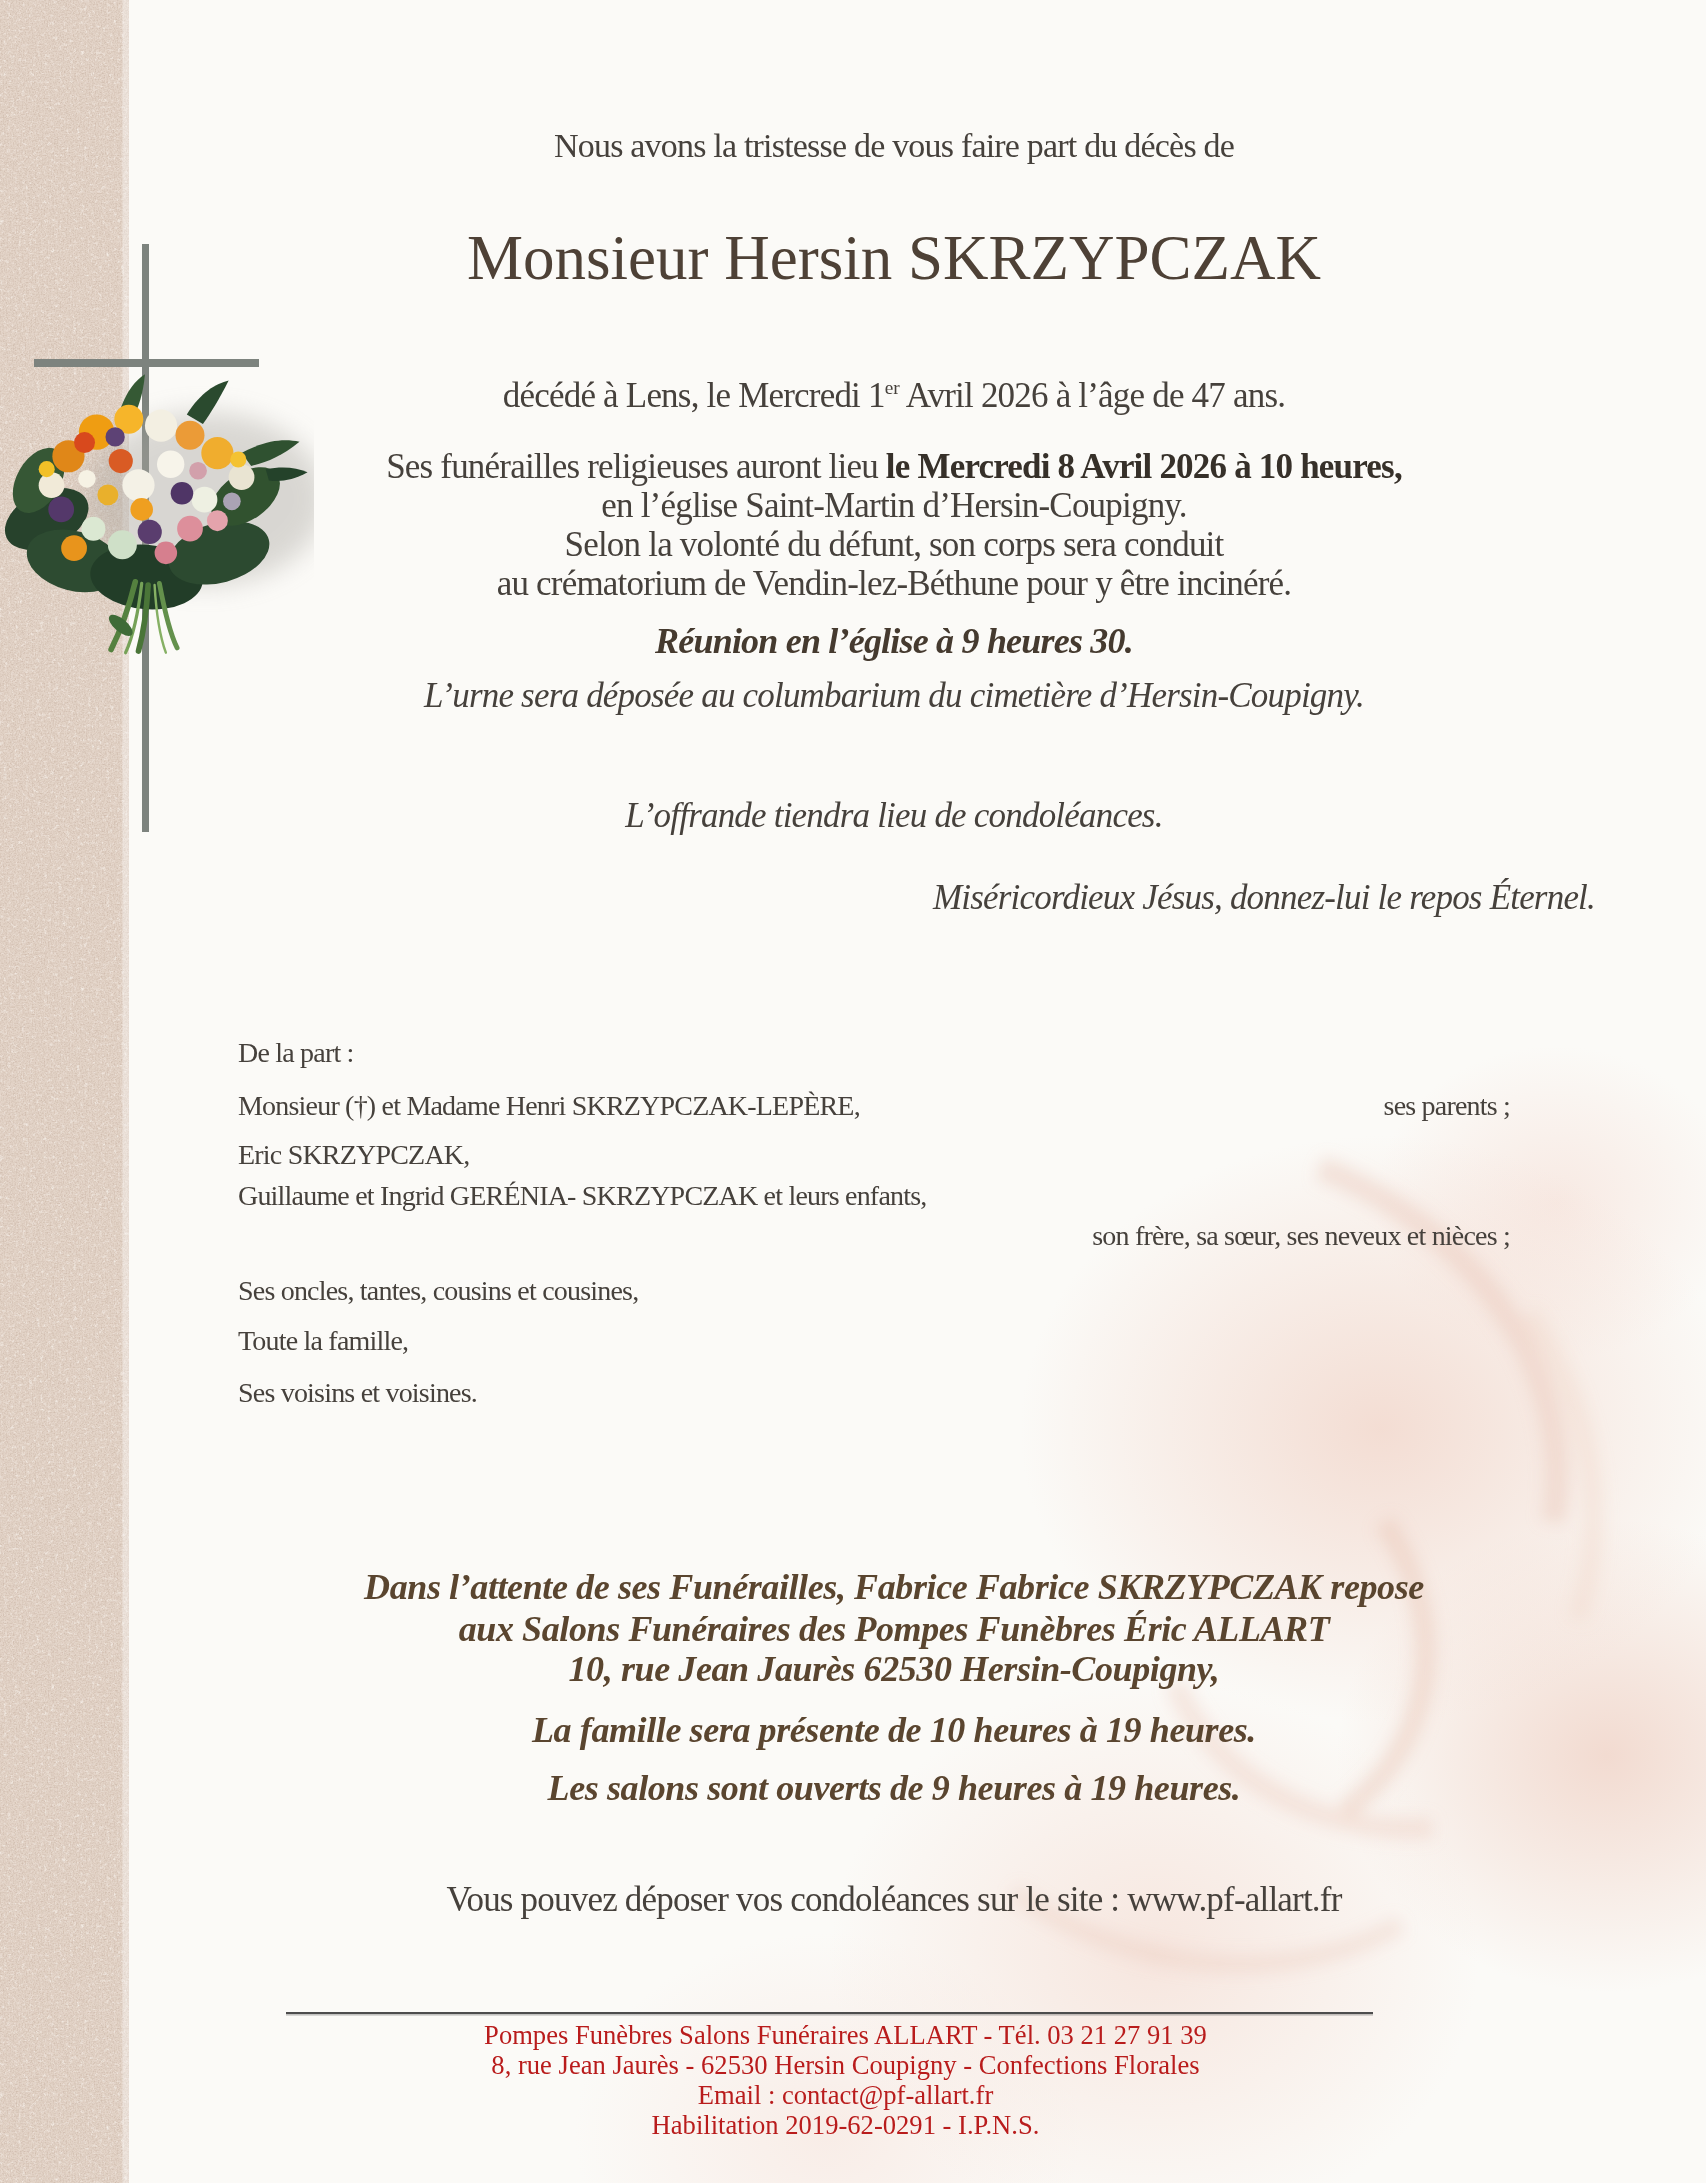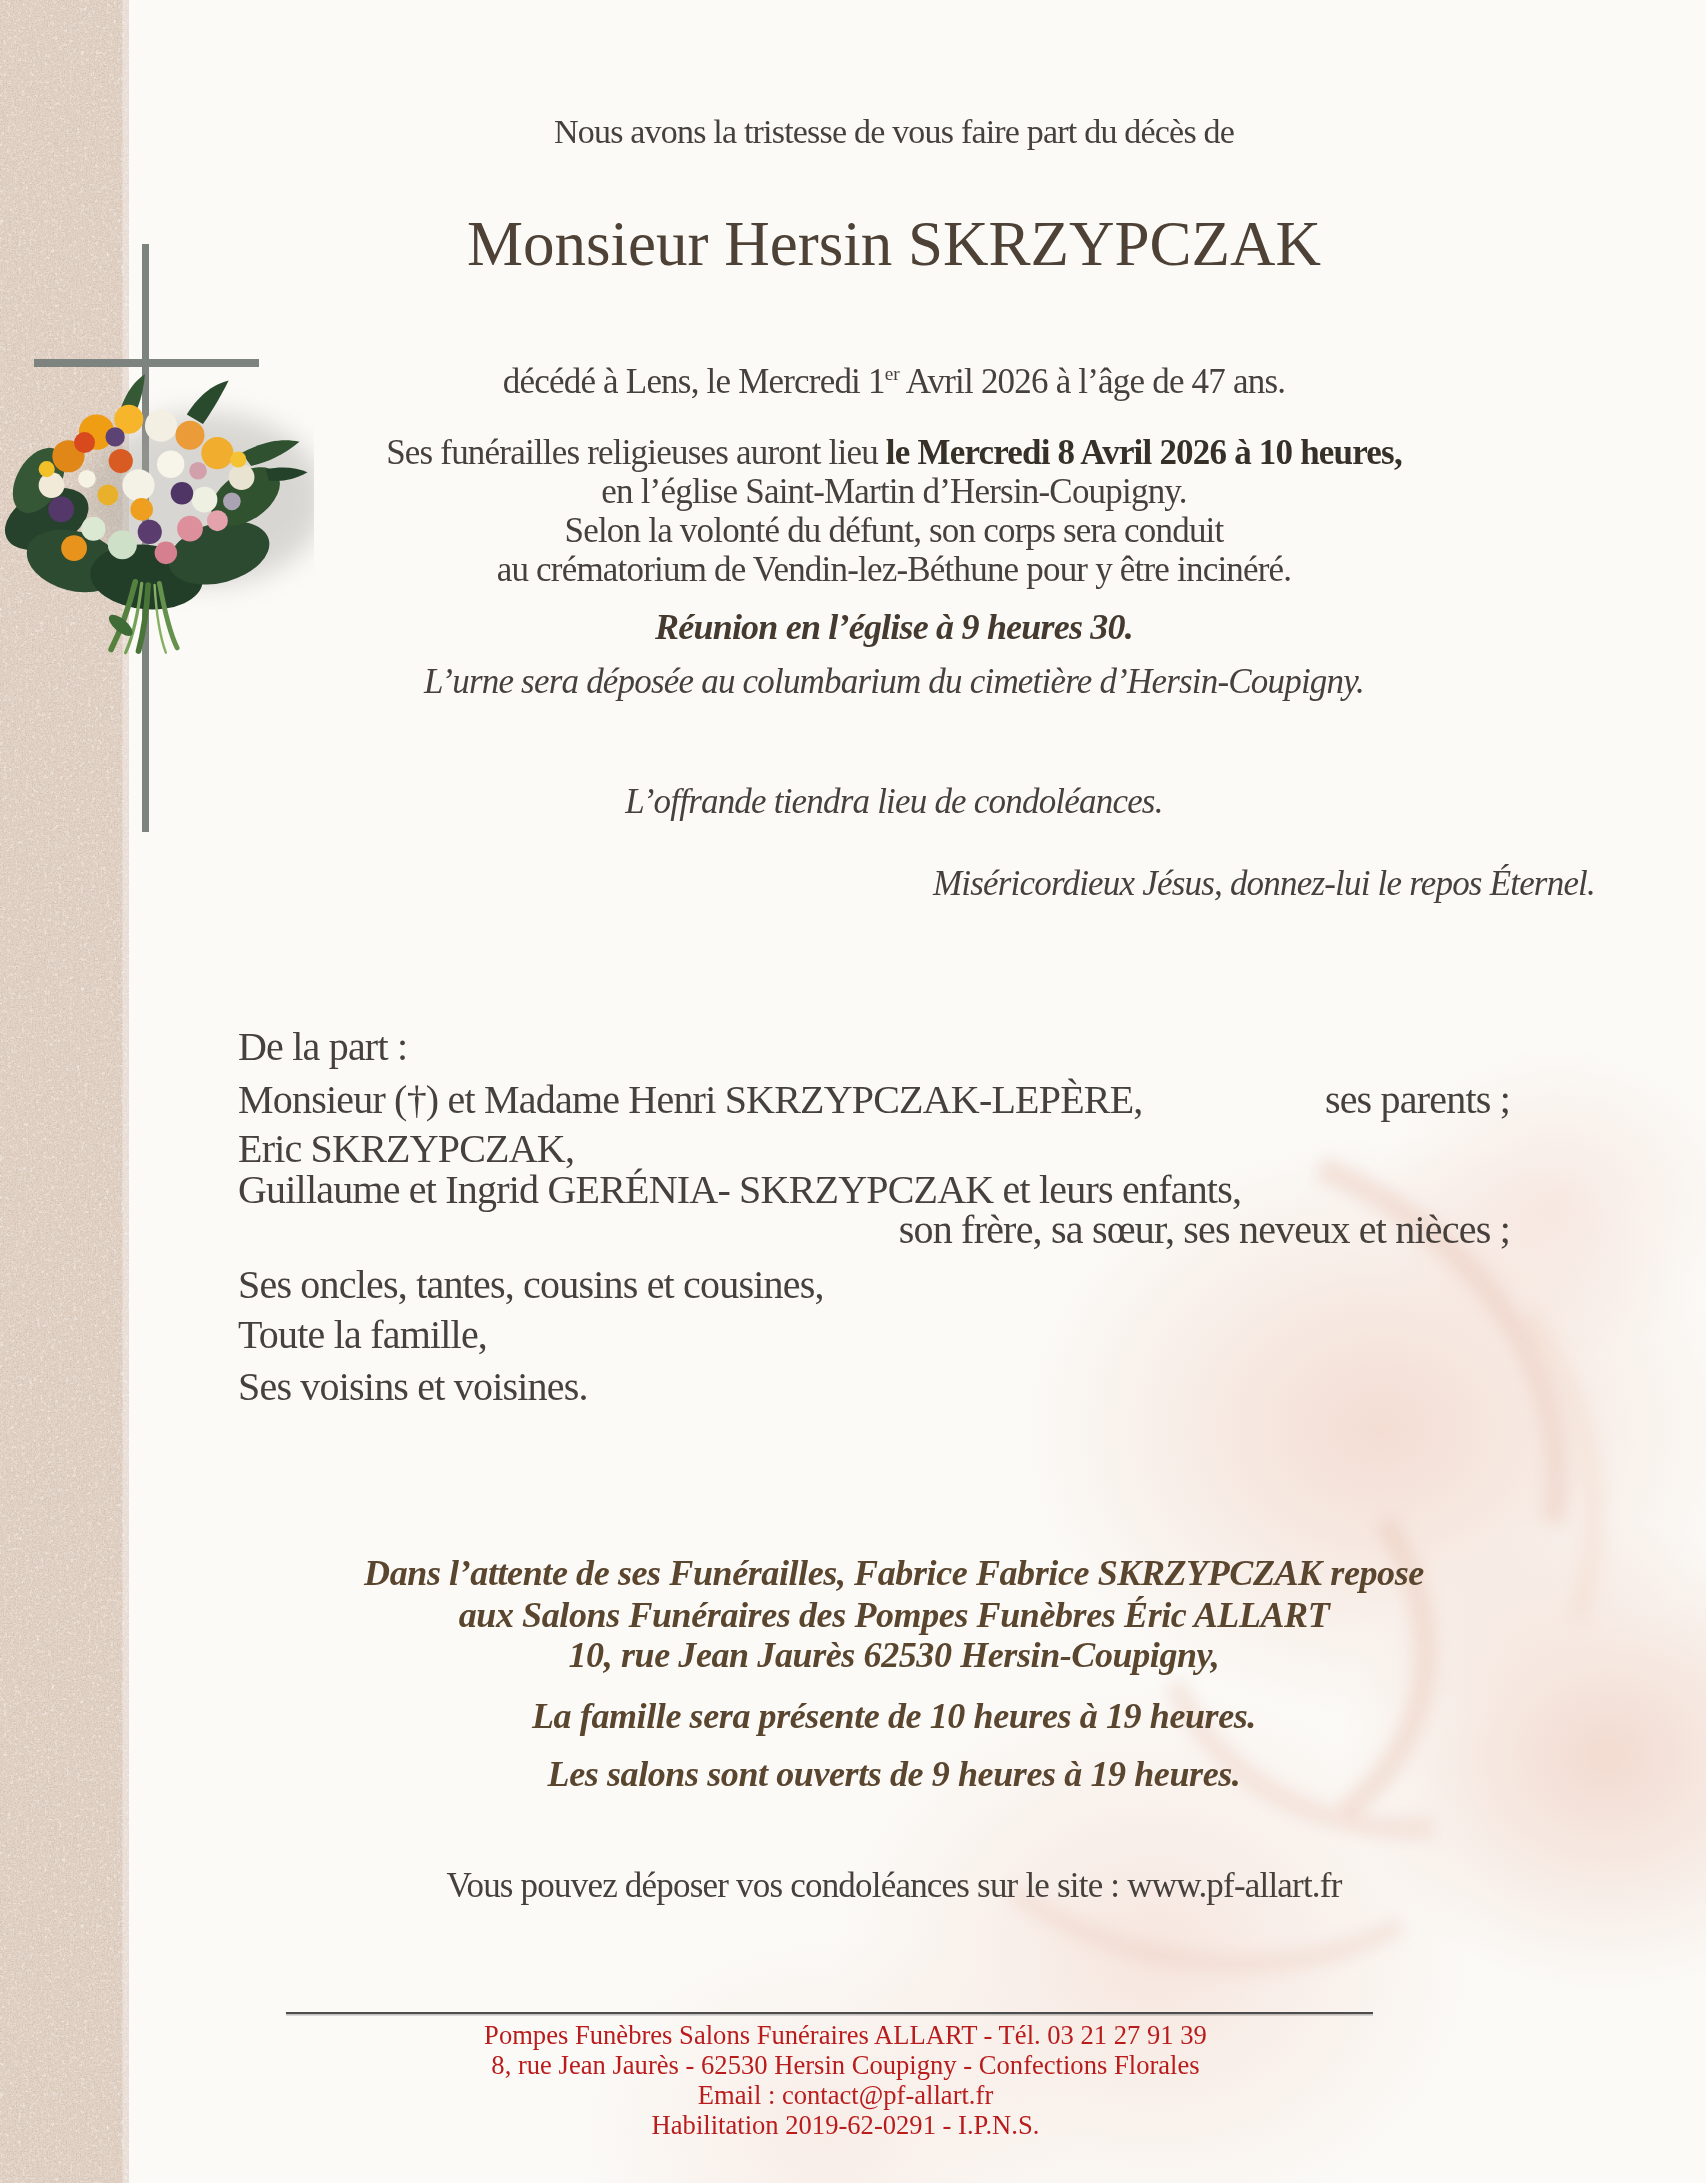--- a/index.html
+++ b/index.html
@@ -18,34 +18,34 @@
     background:
       radial-gradient(ellipse 515px 419px at 74% 40%, rgba(242,216,205,0.85), rgba(242,216,205,0) 70%),
       radial-gradient(ellipse 451px 386px at 56% 82%, rgba(246,228,220,0.90), rgba(246,228,220,0) 72%),
       radial-gradient(ellipse 386px 338px at 92% 66%, rgba(240,211,199,0.80), rgba(240,211,199,0) 70%),
       radial-gradient(ellipse 338px 266px at 30% 96%, rgba(248,235,229,0.90), rgba(248,235,229,0) 75%),
       radial-gradient(ellipse 242px 209px at 88% 22%, rgba(246,226,218,0.70), rgba(246,226,218,0) 75%);
   }
   .rose-curves{position:absolute;left:869px;top:1071px;pointer-events:none;}
   .bouquet{position:absolute;left:0px;top:366px;}
   
-  .content{position:absolute;left:133px;top:4px;width:1522px;height:1530px;letter-spacing:-0.8px;}
+  .content{position:absolute;left:133px;top:18px;width:1522px;height:1530px;letter-spacing:-0.8px;}
   .line{position:absolute;left:0;width:100%;text-align:center;white-space:nowrap;}
   .intro{top:109px;font-size:34px;}
   .title{top:204px;font-size:63px;color:#4e4136;letter-spacing:0;}
   .death{top:358px;font-size:35px;}
   .death sup{font-size:19.3px;letter-spacing:0;}
   .funeral{position:absolute;left:0;top:429px;width:100%;text-align:center;font-size:35px;line-height:39px;}
   .bold{font-weight:bold;color:#363029;}
   .reunion{top:602px;font-size:36px;font-weight:bold;font-style:italic;color:#453a2f;}
   .it{font-style:italic;}
   .offrande{top:778px;font-size:35px;}
   .urne{top:658px;font-size:35px;}
   .prayer{top:860px;font-size:35px;text-align:right;padding-right:60px;box-sizing:border-box;}
-  .fam{position:absolute;left:105px;right:0;font-size:40px;white-space:nowrap;}
+  .fam{position:absolute;left:105px;right:0;font-size:28px;white-space:nowrap;}
   .fam .side-note{position:absolute;right:145px;}
   .fam.right-only{text-align:right;padding-right:145px;box-sizing:border-box;}
   .f-head{top:1019px;} .f-r1{top:1072px;} .f-r2{top:1121px;} .f-r3{top:1162px;}
   .f-r4{top:1202px;} .f-r5{top:1257px;} .f-r6{top:1307px;} .f-r7{top:1359px;}
   .repose{font-size:36px;font-weight:bold;font-style:italic;color:#5a452f;letter-spacing:-0.4px;}
   .rp1{top:1548px;} .rp2{top:1590px;} .rp3{top:1630px;} .rp4{top:1691px;} .rp5{top:1749px;}
   .condolences{top:1862px;font-size:35px;}
   .footer-rule{position:absolute;left:286px;top:2012px;width:1087px;height:2.4px;background:#4d4d4d;box-shadow:0 1.6px 0 rgba(90,90,90,0.35);}
   .footer{position:absolute;left:133px;top:2020px;width:1425px;text-align:center;
           color:#b91c1c;font-size:26.6px;line-height:30px;letter-spacing:0;}

